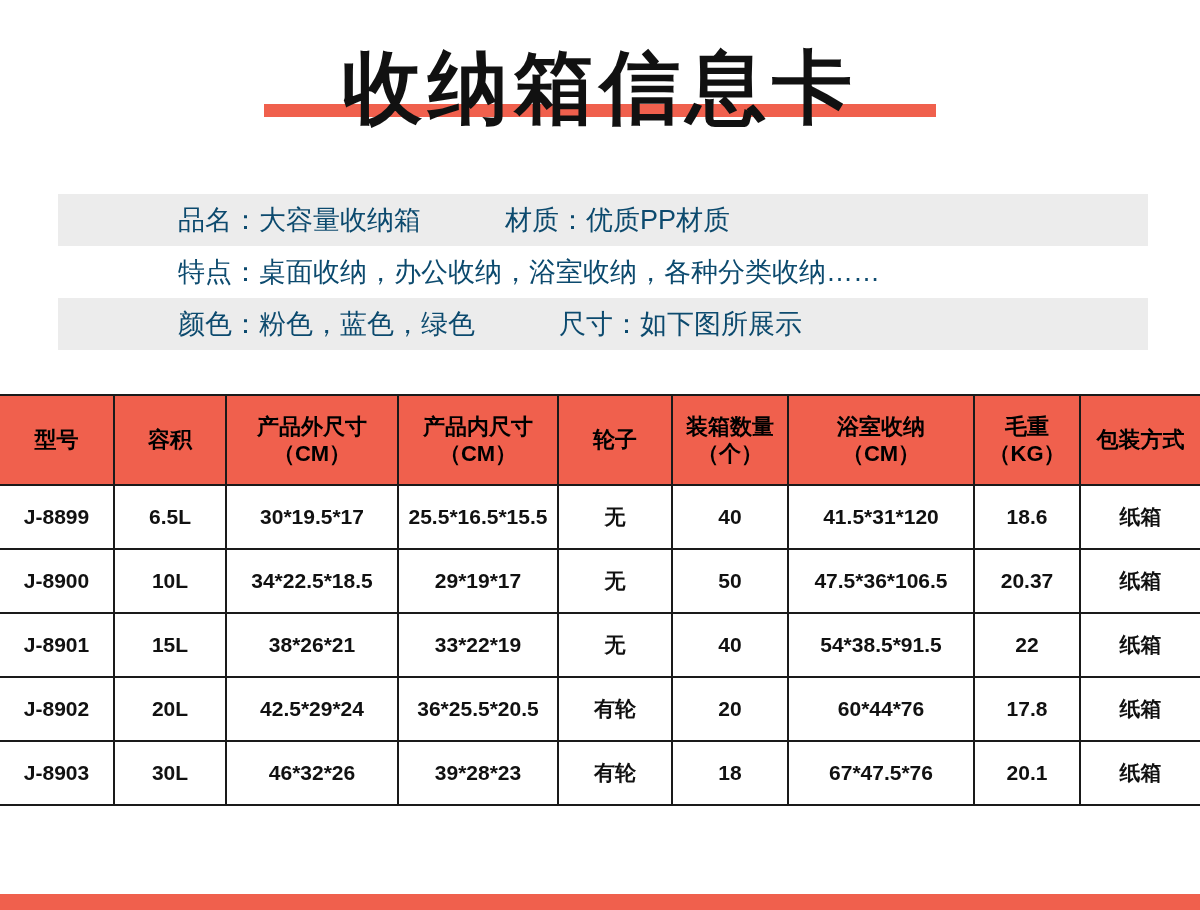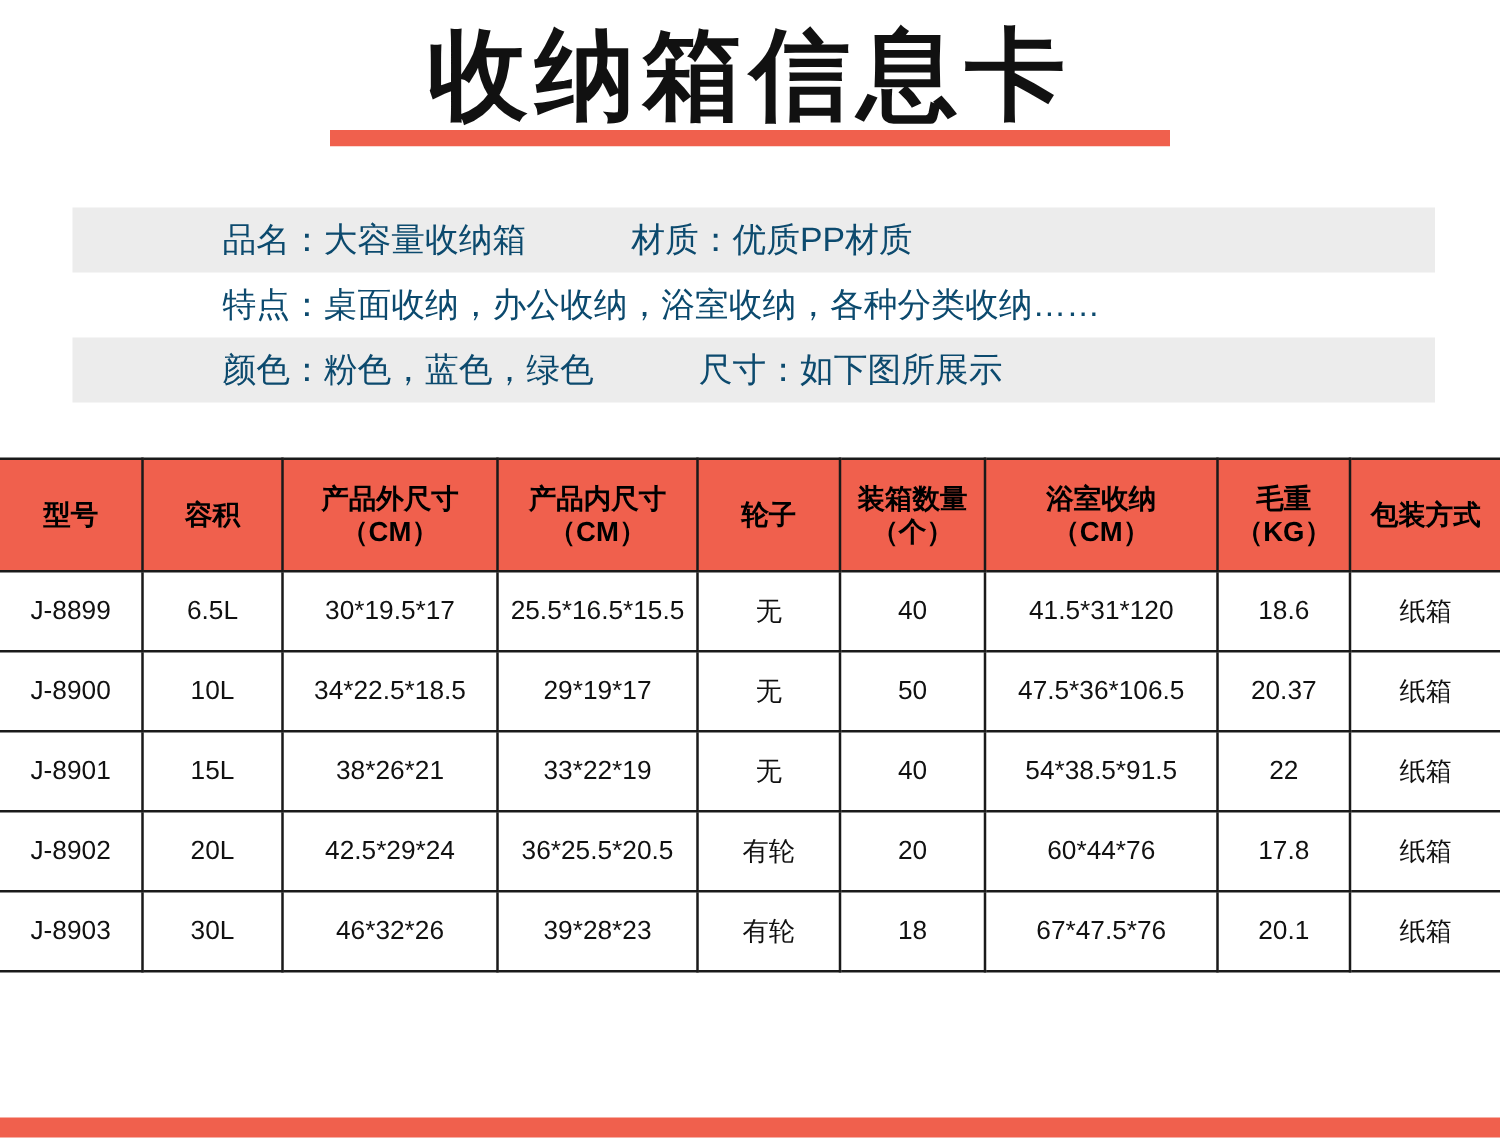--- a/index.html
+++ b/index.html
@@ -28,20 +28,21 @@
   }
   .title-text {
     font-size: 80px;
     font-weight: bold;
     letter-spacing: 6px;
     line-height: 1.05;
     color: #111111;
     display: inline-block;
     position: relative;
     z-index: 2;
+    margin-top: 28px;
   }
   .title-underline {
     position: absolute;
     left: 50%;
     transform: translateX(-50%);
     top: 104px;
     width: 672px;
     height: 13px;
     background: #f0604d;
     z-index: 1;
@@ -94,21 +95,21 @@
   table.spec th {
     background: #f0604d;
     color: #000000;
     font-weight: bold;
     height: 86px;
     font-size: 22px;
     line-height: 1.25;
   }
   table.spec td {
     height: 60px;
-    font-weight: normal;
+    font-weight: bold;
     background: #ffffff;
   }
   table.spec tr td:first-child,
   table.spec tr th:first-child {
     border-left: none;
   }
   table.spec tr td:last-child,
   table.spec tr th:last-child {
     border-right: none;
   }

